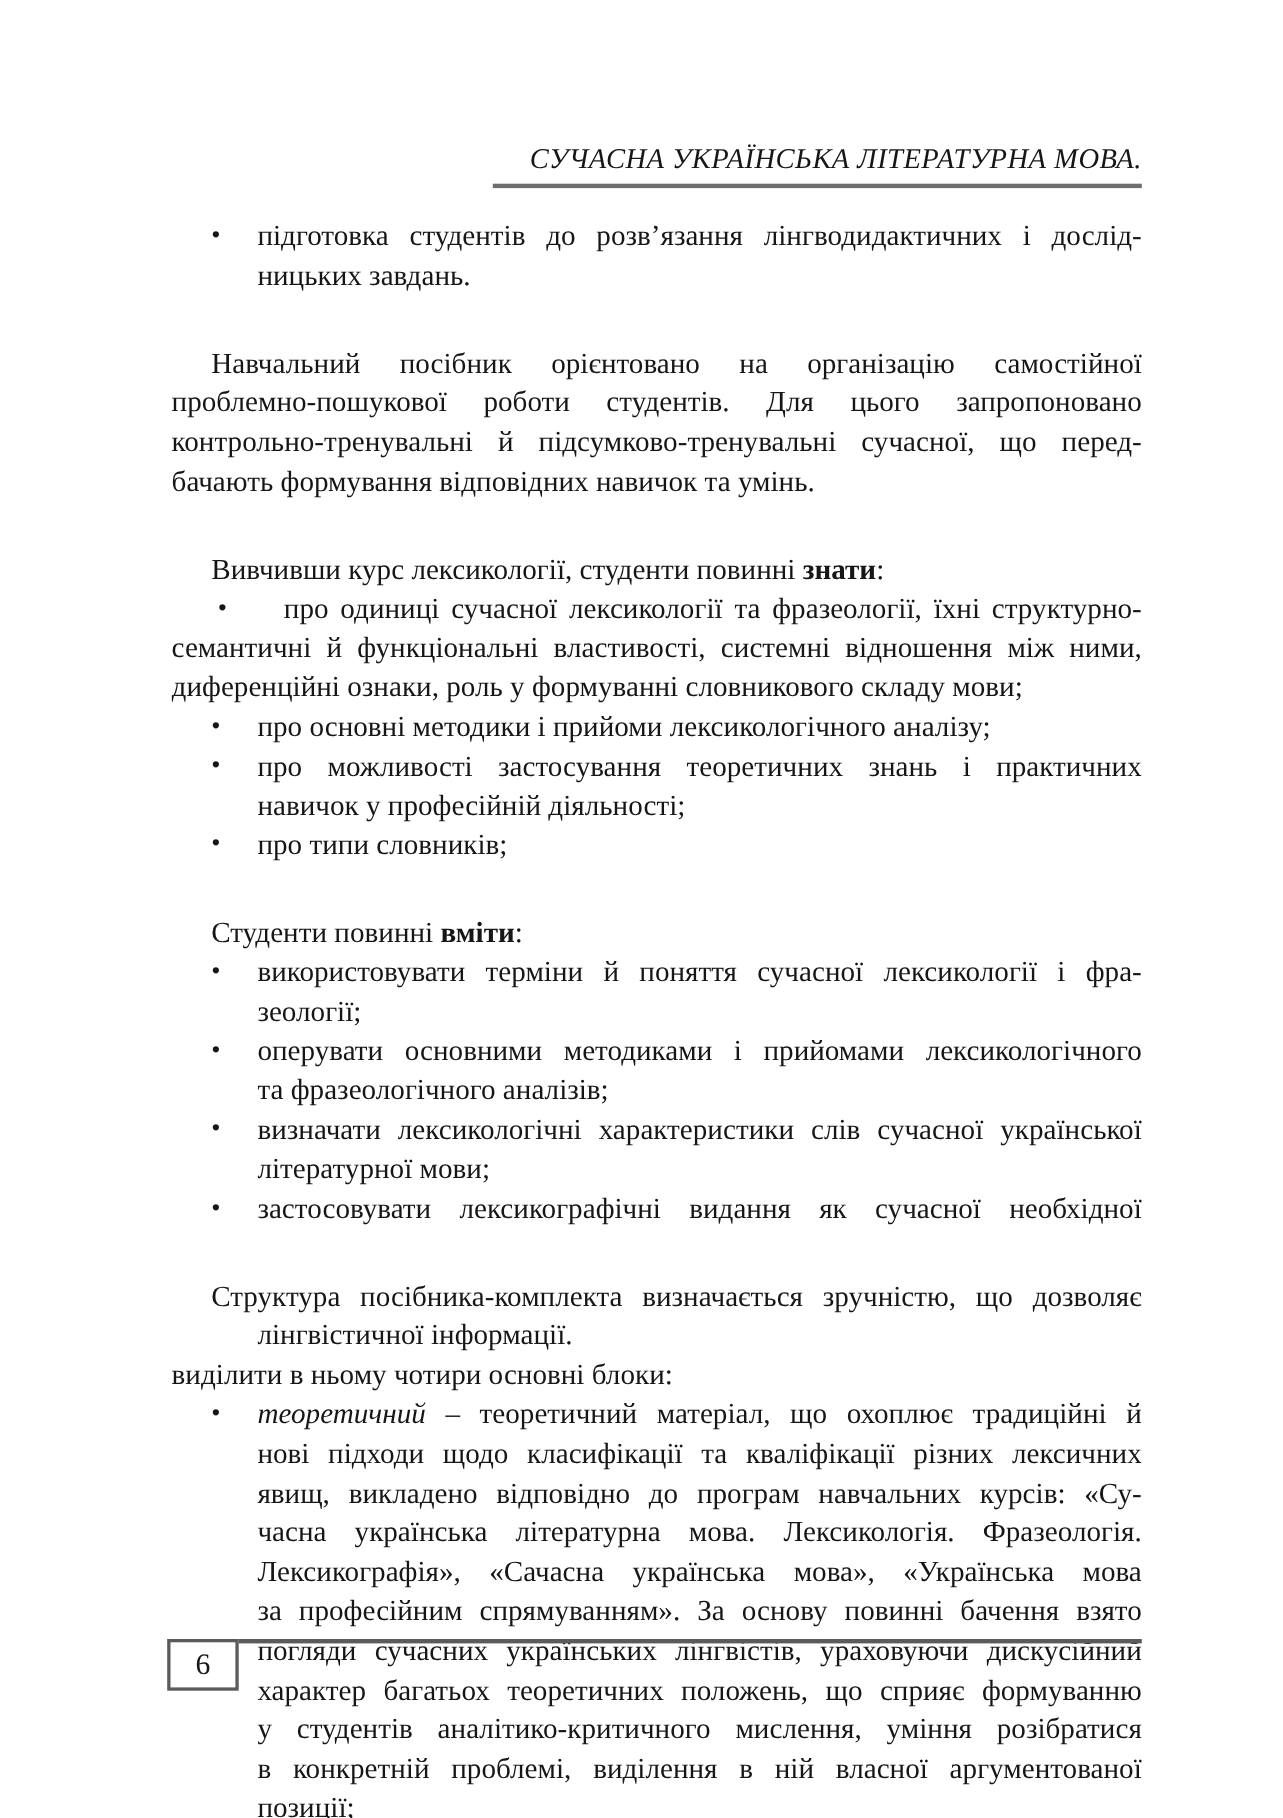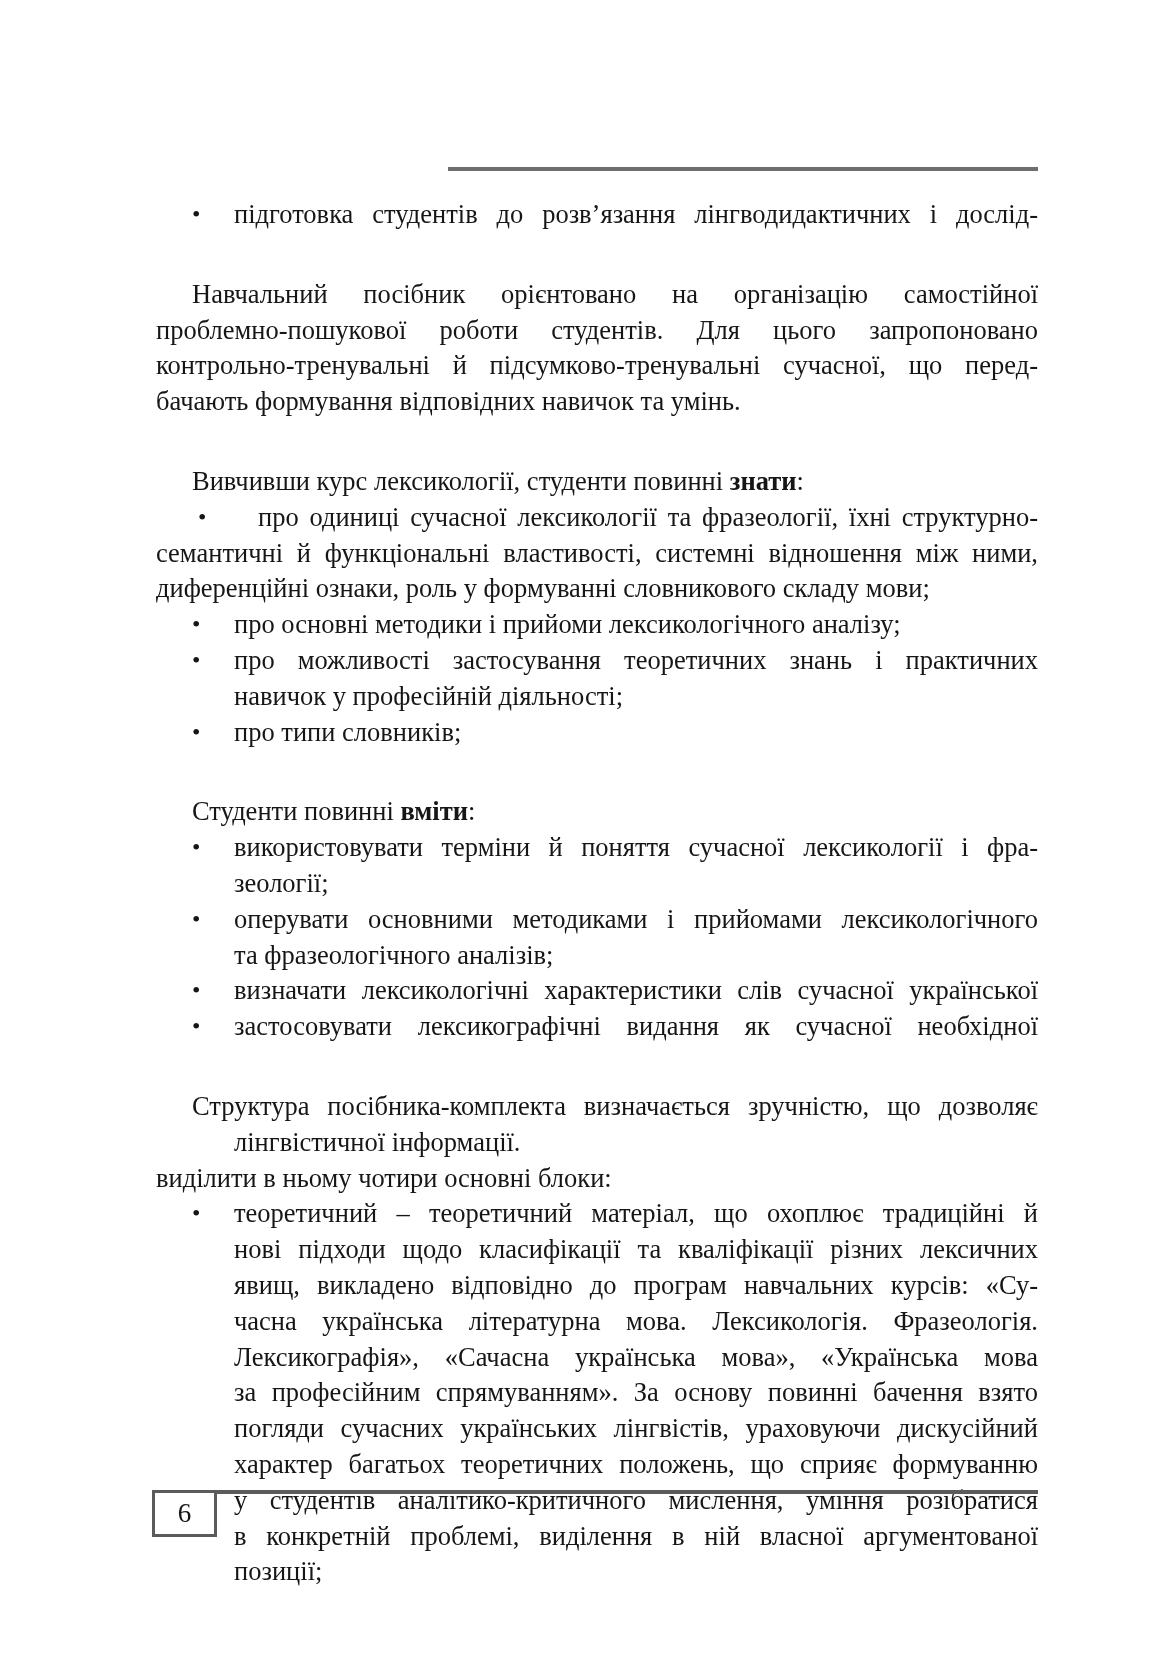--- a/index.html
+++ b/index.html
@@ -69,21 +69,21 @@
   .bullet {
     position: absolute;
     left: 36px;
     top: 0;
     font-size: 24px;
     line-height: 35.8px;
   }
   .line.bw .bullet { left: 42px; }
 
   .seg-b { font-weight: bold; }
-  .seg-i { }
+  .seg-i { font-style: italic; }
 
   
   .footer-rule {
     position: absolute;
     top: 1490px;
     left: 152px;
     width: 886px;
     height: 4px;
     background: var(--c-rule-bottom, #5b5b5b);
   }
@@ -104,43 +104,46 @@
     font-size: 27px;
     line-height: 27px;
     color: var(--c-text, #161616);
   }
 </style>
 </head>
 <body>
 
 <div class="page">
 
+  <div class="header-title">СУЧАСНА УКРАЇНСЬКА ЛІТЕРАТУРНА МОВА.</div>
 
   <div class="header-rule"></div>
 
   <div class="text-block">
       <div class="line b1 just"><span class="bullet">•</span><span>підготовка студентів до розв’язання лінгводидактичних і дослід-</span></div>
+      <div class="line bc"><span>ницьких завдань.</span></div>
       <div class="line para just"><span>Навчальний посібник орієнтовано на організацію самостійної</span></div>
       <div class="line  just"><span>проблемно-пошукової роботи студентів. Для цього запропоновано</span></div>
       <div class="line  just"><span>контрольно-тренувальні й підсумково-тренувальні сучасної, що перед-</span></div>
       <div class="line"><span>бачають формування відповідних навичок та умінь.</span></div>
       <div class="line para"><span>Вивчивши курс лексикології, студенти повинні </span><span class="seg-b">знати</span><span>:</span></div>
       <div class="line bw just"><span class="bullet">•</span><span>про одиниці сучасної лексикології та фразеології, їхні структурно-</span></div>
       <div class="line  just"><span>семантичні й функціональні властивості, системні відношення між ними,</span></div>
       <div class="line"><span>диференційні ознаки, роль у формуванні словникового складу мови;</span></div>
       <div class="line b1"><span class="bullet">•</span><span>про основні методики і прийоми лексикологічного аналізу;</span></div>
       <div class="line b1 just"><span class="bullet">•</span><span>про можливості застосування теоретичних знань і практичних</span></div>
       <div class="line bc"><span>навичок у професійній діяльності;</span></div>
       <div class="line b1"><span class="bullet">•</span><span>про типи словників;</span></div>
       <div class="line para"><span>Студенти повинні </span><span class="seg-b">вміти</span><span>:</span></div>
       <div class="line b1 just"><span class="bullet">•</span><span>використовувати терміни й поняття сучасної лексикології і фра-</span></div>
       <div class="line bc"><span>зеології;</span></div>
       <div class="line b1 just"><span class="bullet">•</span><span>оперувати основними методиками і прийомами лексикологічного</span></div>
       <div class="line bc"><span>та фразеологічного аналізів;</span></div>
       <div class="line b1 just"><span class="bullet">•</span><span>визначати лексикологічні характеристики слів сучасної української</span></div>
+      <div class="line bc"><span>літературної мови;</span></div>
       <div class="line b1 just"><span class="bullet">•</span><span>застосовувати лексикографічні видання як сучасної необхідної</span></div>
       <div class="line para just"><span>Структура посібника-комплекта визначається зручністю, що дозволяє</span></div>
       <div class="line bc"><span>лінгвістичної інформації.</span></div>
       <div class="line"><span>виділити в ньому чотири основні блоки:</span></div>
       <div class="line b1 just"><span class="bullet">•</span><span class="seg-i">теоретичний</span><span> – теоретичний матеріал, що охоплює традиційні й</span></div>
       <div class="line bc just"><span>нові підходи щодо класифікації та кваліфікації різних лексичних</span></div>
       <div class="line bc just"><span>явищ, викладено відповідно до програм навчальних курсів: «Су-</span></div>
       <div class="line bc just"><span>часна українська літературна мова. Лексикологія. Фразеологія.</span></div>
       <div class="line bc just"><span>Лексикографія», «Сачасна українська мова», «Українська мова</span></div>
       <div class="line bc just"><span>за професійним спрямуванням». За основу повинні бачення взято</span></div>

